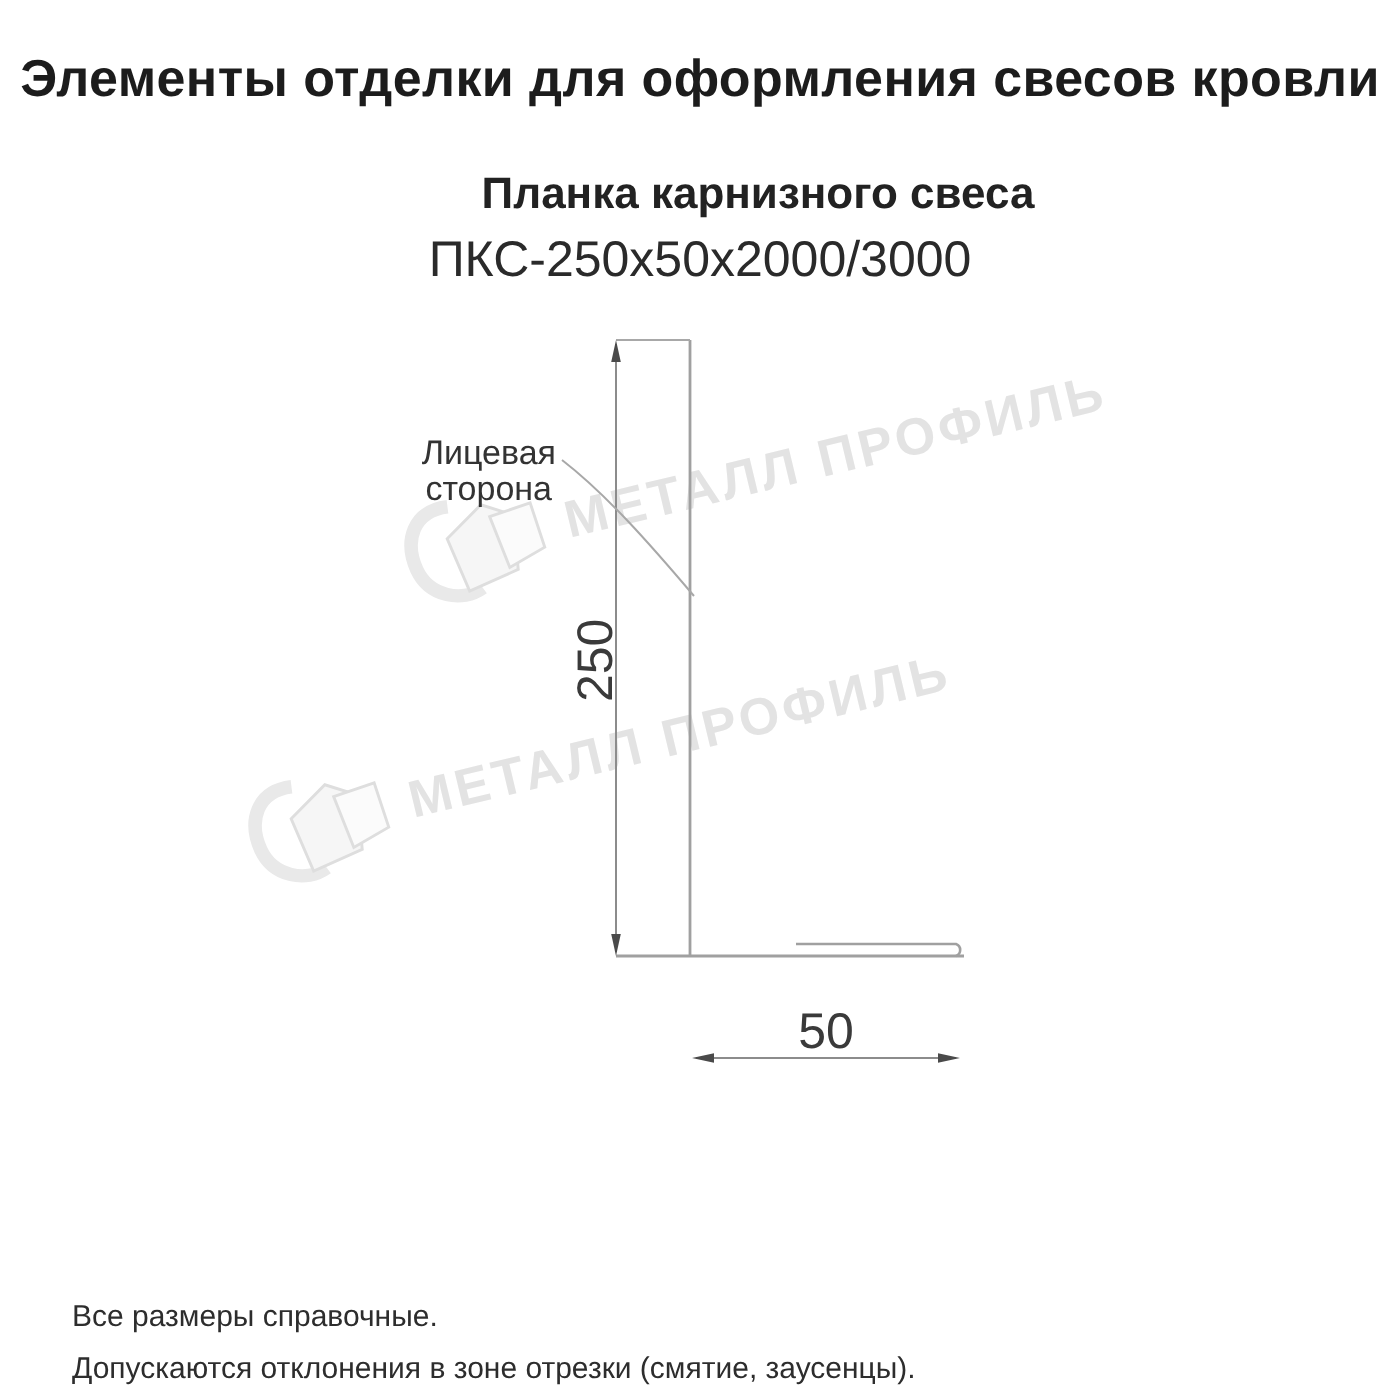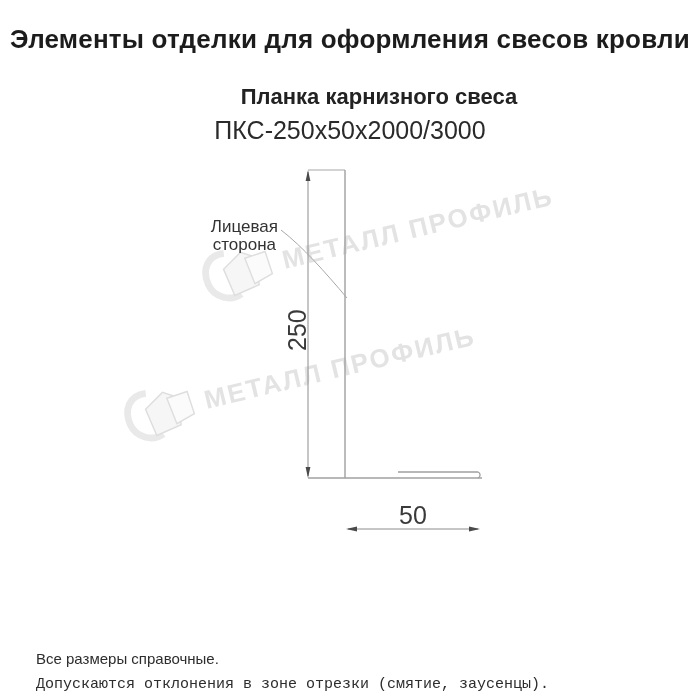--- a/index.html
+++ b/index.html
@@ -18,21 +18,21 @@
   }
   .wm-text{
     font-size:26px;font-weight:bold;letter-spacing:2px;white-space:nowrap;
     color:#e3e3e3;
   }
   #wm-1{left:200px;top:250px;}
   #wm-2{left:122px;top:390px;}
   #diagram-svg{position:absolute;left:0;top:0;}
   .note{position:absolute;left:23px;font-size:15px;color:#2d2d2d;white-space:nowrap;margin-left:13px;}
   #note-1{top:650px;}
-  #note-2{top:676px;font-family:Liberation Mono, monospace;}
+  #note-2{top:676px;}
 </style>
 </head>
 <body>
 
 <div id="stage">
 
   <div class="watermark" id="wm-1">
     <svg width="76" height="60" viewBox="0 0 78 62">
       <path d="M30,10 C12,8 4,22 7,38 C10,53 26,60 38,55" fill="none" stroke="#e9e9e9" stroke-width="7"></path>
       <path d="M26,26 L47,13 L62,22 L58,50 L31,55 Z" fill="#f6f6f6" stroke="#dedede" stroke-width="1.5"></path>

